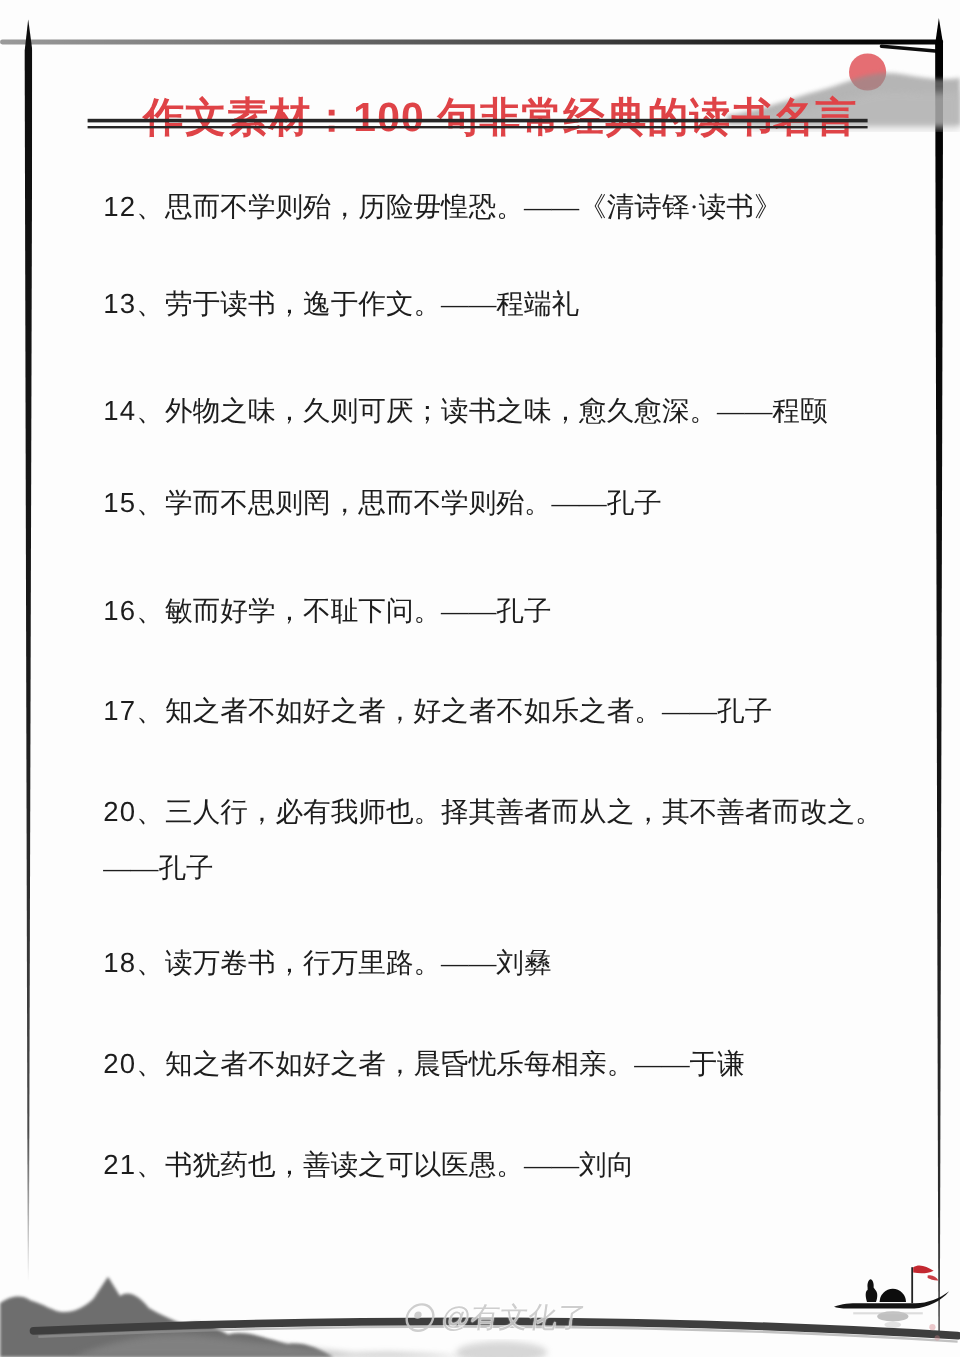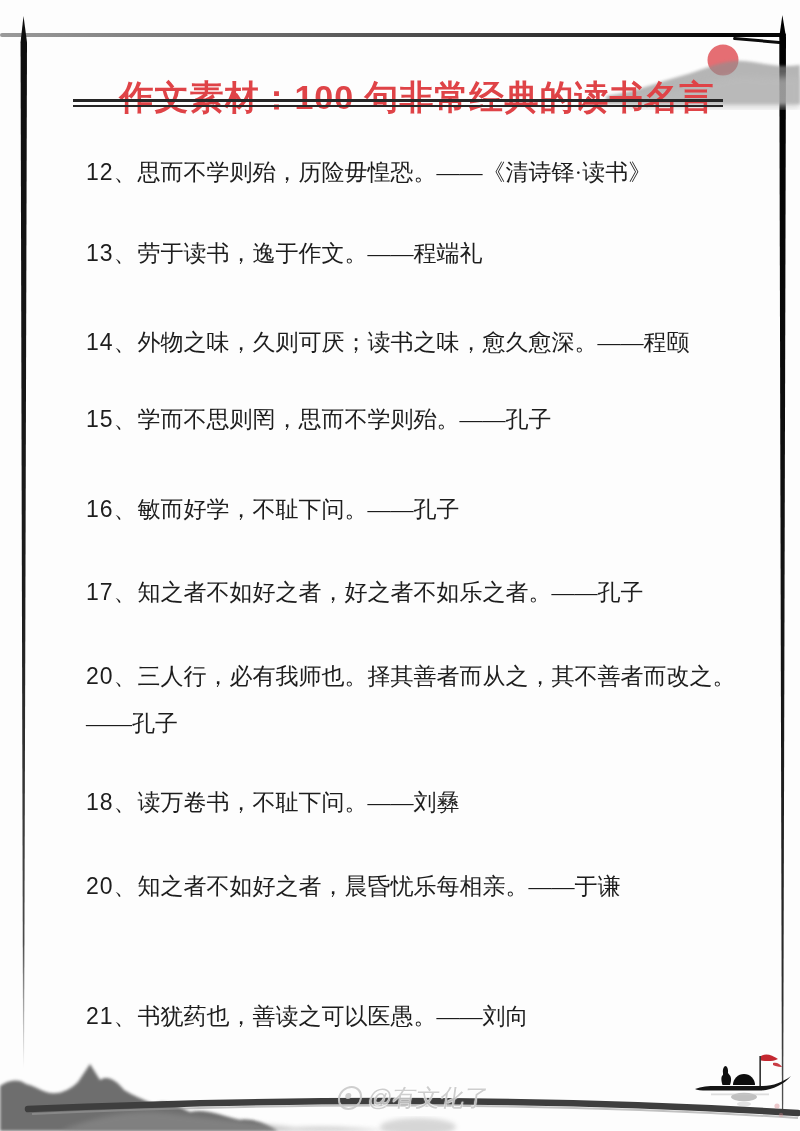--- a/index.html
+++ b/index.html
@@ -75,23 +75,23 @@
 
   <div class="quotes">
     <div class="quote" style="top:149px"><span class="qnum">12、</span><span class="qtext">思而不学则殆，历险毋惶恐。——《清诗铎·读书》</span></div>
     <div class="quote" style="top:230px"><span class="qnum">13、</span><span class="qtext">劳于读书，逸于作文。——程端礼</span></div>
     <div class="quote" style="top:319px"><span class="qnum">14、</span><span class="qtext">外物之味，久则可厌；读书之味，愈久愈深。——程颐</span></div>
     <div class="quote" style="top:396px"><span class="qnum">15、</span><span class="qtext">学而不思则罔，思而不学则殆。——孔子</span></div>
     <div class="quote" style="top:486px"><span class="qnum">16、</span><span class="qtext">敏而好学，不耻下问。——孔子</span></div>
     <div class="quote" style="top:569px"><span class="qnum">17、</span><span class="qtext">知之者不如好之者，好之者不如乐之者。——孔子</span></div>
     <div class="quote" style="top:653px"><span class="qnum">20、</span><span class="qtext">三人行，必有我师也。择其善者而从之，其不善者而改之。
 ——孔子</span></div>
-    <div class="quote" style="top:779px"><span class="qnum">18、</span><span class="qtext">读万卷书，不耻下问。——刘彝</span></div>
+    <div class="quote" style="top:779px"><span class="qnum">18、</span><span class="qtext">读万卷书，行万里路。——刘彝</span></div>
     <div class="quote" style="top:863px"><span class="qnum">20、</span><span class="qtext">知之者不如好之者，晨昏忧乐每相亲。——于谦</span></div>
-    <div class="quote" style="top:993px"><span class="qnum">21、</span><span class="qtext">书犹药也，善读之可以医愚。——刘向</span></div>
+    <div class="quote" style="top:947px"><span class="qnum">21、</span><span class="qtext">书犹药也，善读之可以医愚。——刘向</span></div>
   </div>
 
   <svg class="art-bottomleft" viewBox="0 0 480 75">
     <defs>
         <filter id="blur3">
           <feGaussianBlur stdDeviation="1.4"></feGaussianBlur>
         </filter>
           <filter id="blur4">
           <feGaussianBlur stdDeviation="2.6"></feGaussianBlur>
         </filter>

